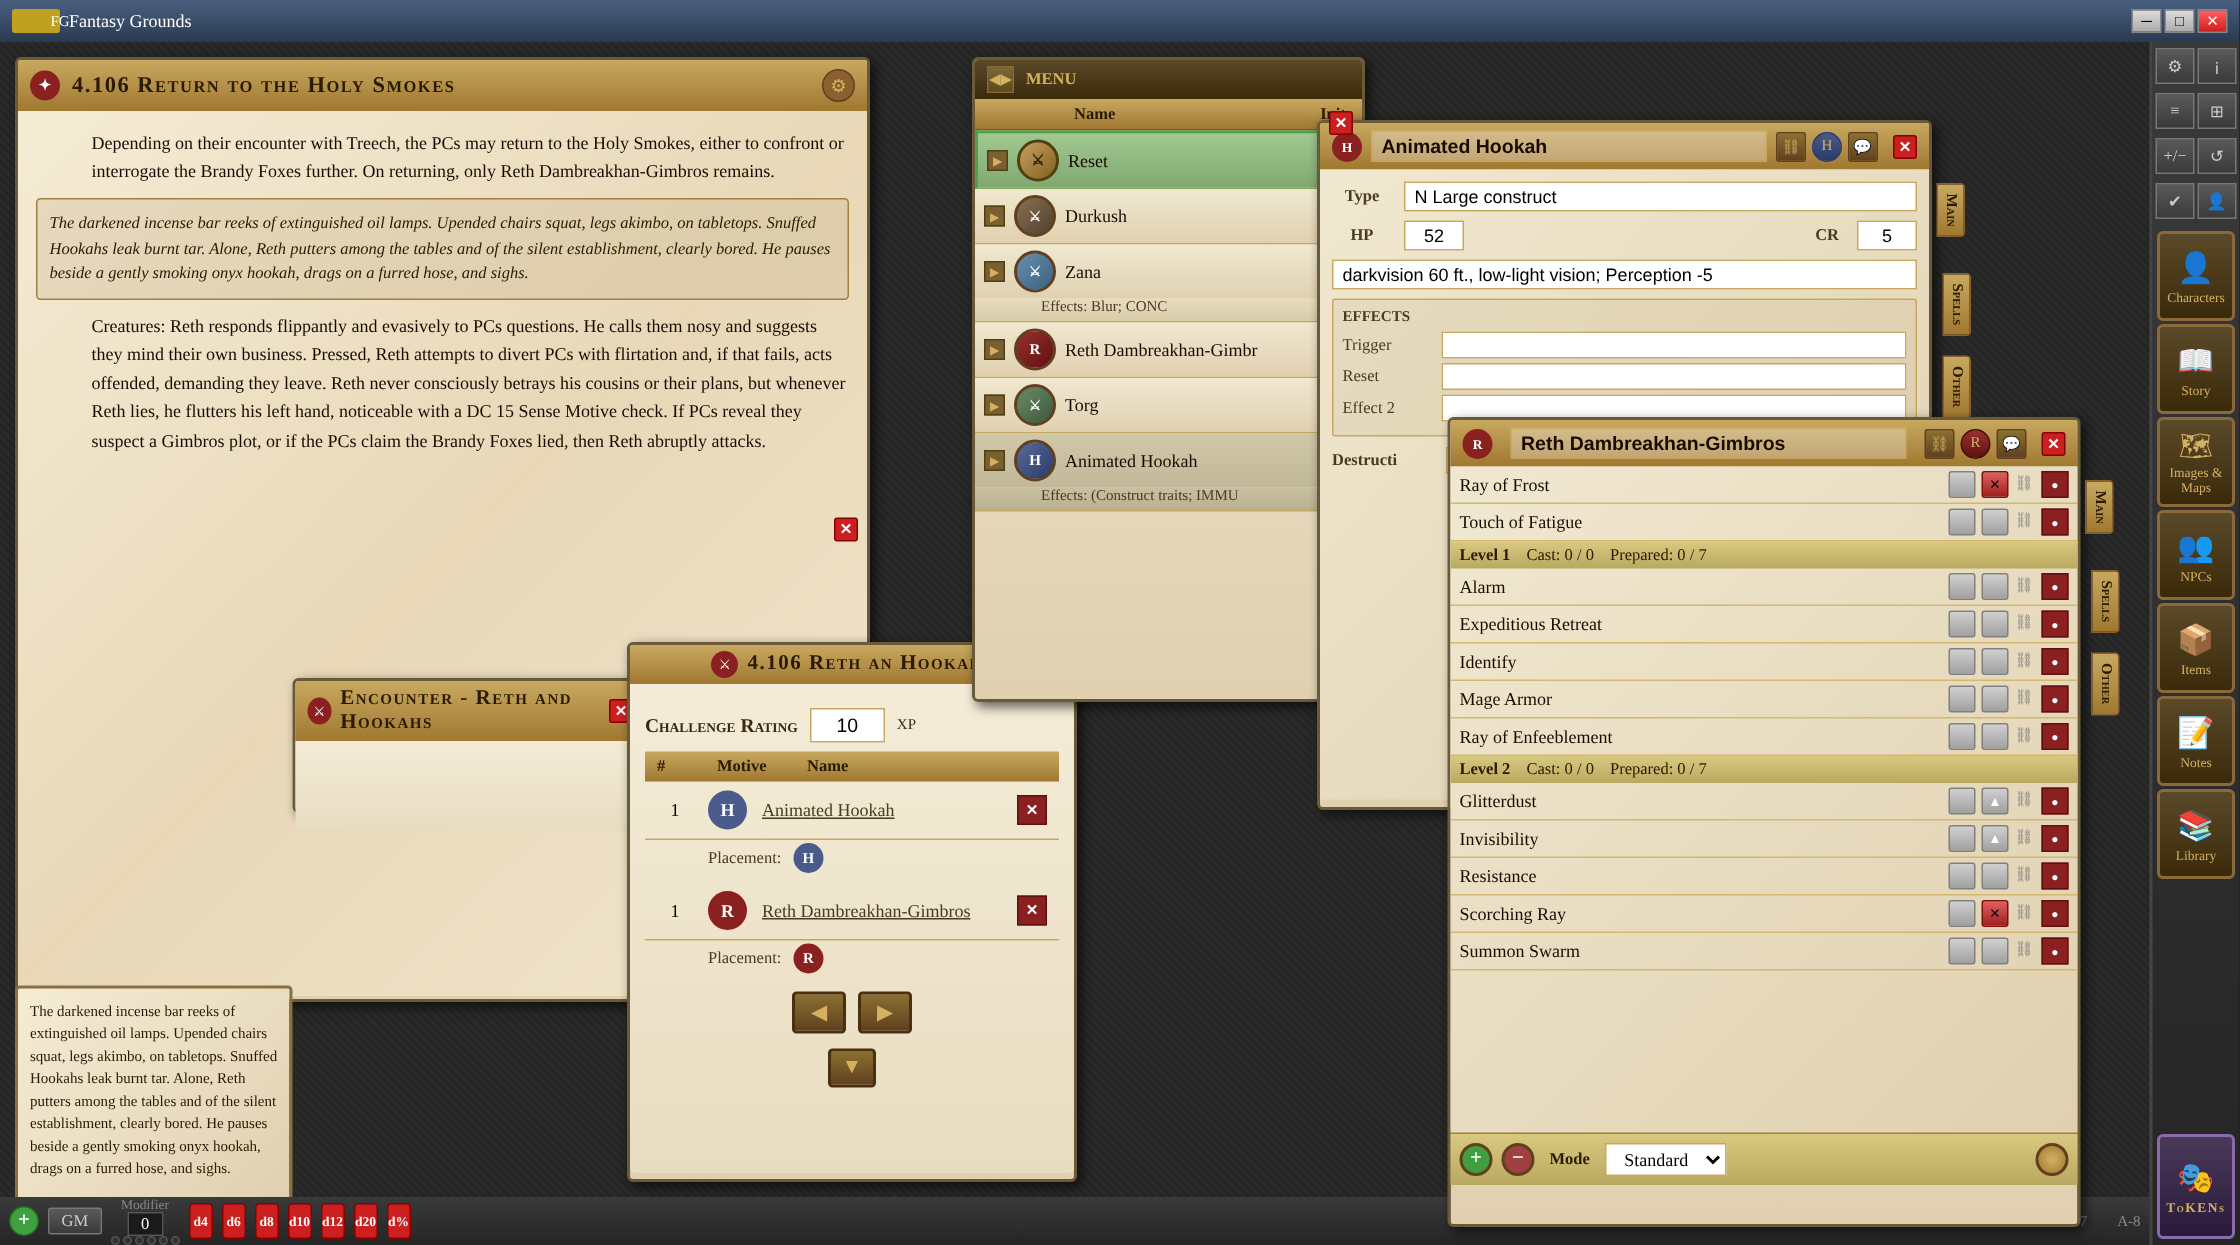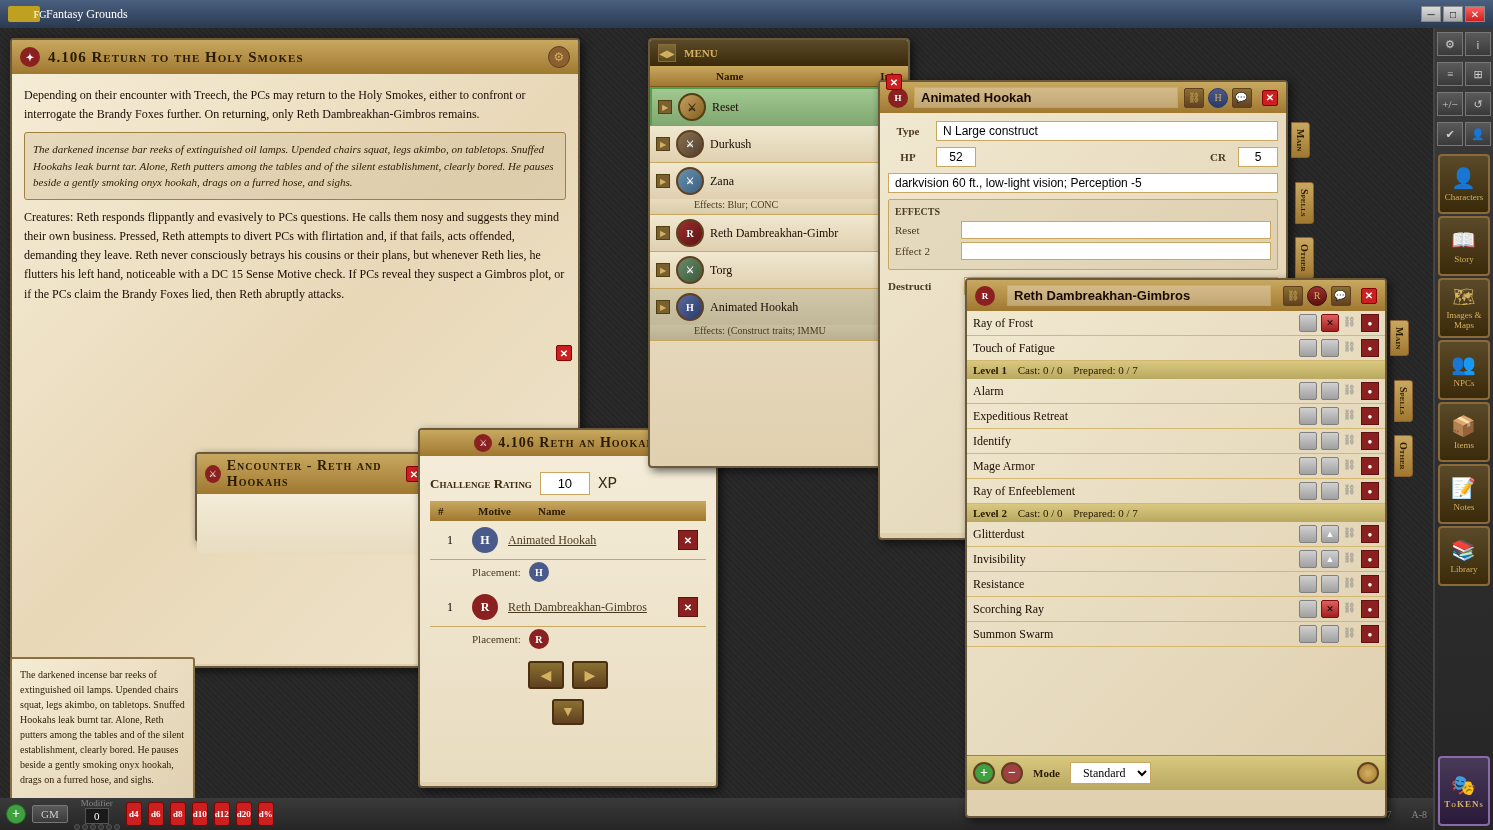--- a/index.html
+++ b/index.html
@@ -216,20 +216,21 @@
       height: calc(100% - 36px);
       overflow-y: auto;
       font-size: 12px;
       line-height: 1.5;
       color: #2a1a00;
     }
     .story-text-body {
       font-size: 12px;
       line-height: 1.6;
       color: #1a0a00;
+      margin-left: 37px;
     }
     .story-quote-box {
       background: rgba(200,180,140,0.3);
       border: 1px solid #a08040;
       border-radius: 3px;
       padding: 8px;
       margin: 8px 0;
       font-style: italic;
       font-size: 11px;
     }
@@ -654,23 +655,22 @@
     }
     .cr-field {
       background: white;
       border: 1px solid #c8a860;
       padding: 3px 8px;
       font-size: 13px;
       width: 50px;
       text-align: center;
     }
     .xp-label {
-      font-size: 16px;
+      font-size: 10px;
       color: #3a2a10;
-      font-family: Liberation Mono, monospace;
     }
 
     
     ::-webkit-scrollbar { width: 8px; }
     ::-webkit-scrollbar-track { background: #d4b870; }
     ::-webkit-scrollbar-thumb { background: #8a6030; border-radius: 2px; }
 
     
     .panel-side-tab {
       position: absolute;
@@ -923,20 +923,24 @@
       <span style="font-size:11px; font-weight:bold; color:#4a3a20; margin-right:4px;">CR</span>
       <input type="text" class="stat-small-field" value="5" style="">
     </div>
 
     <div style="margin-bottom:6px;">
       <input type="text" class="stat-field" value="darkvision 60 ft., low-light vision; Perception -5" style="width: 100%;">
     </div>
 
     <div class="effects-section">
       <div class="effects-label">EFFECTS</div>
+      <div class="trigger-row">
+        <span class="trigger-label">Trigger</span>
+        <div class="trigger-field"></div>
+      </div>
       <div class="trigger-row">
         <span class="trigger-label">Reset</span>
         <div class="trigger-field"></div>
       </div>
       <div class="trigger-row">
         <span class="trigger-label">Effect 2</span>
         <div class="trigger-field"></div>
       </div>
     </div>
 

